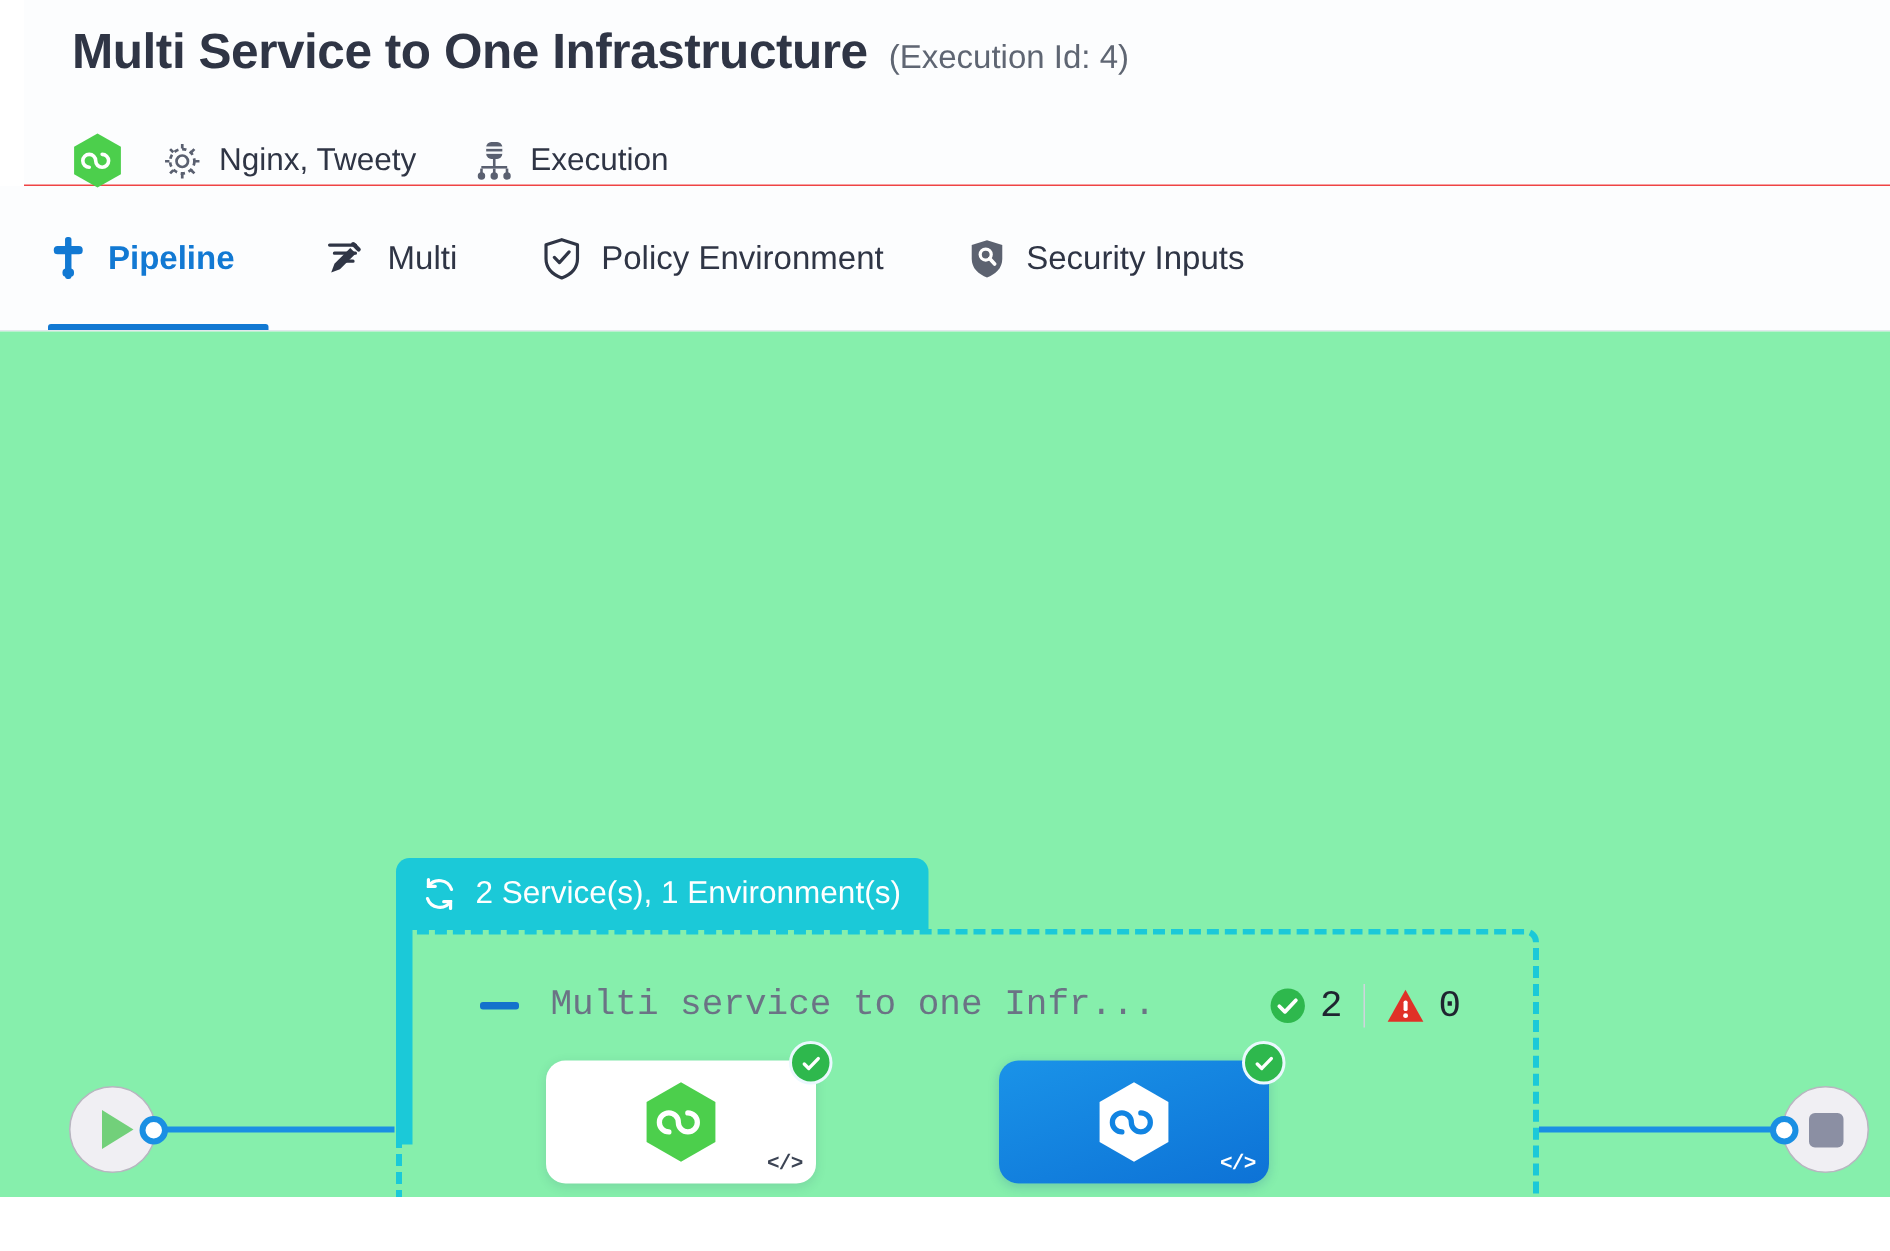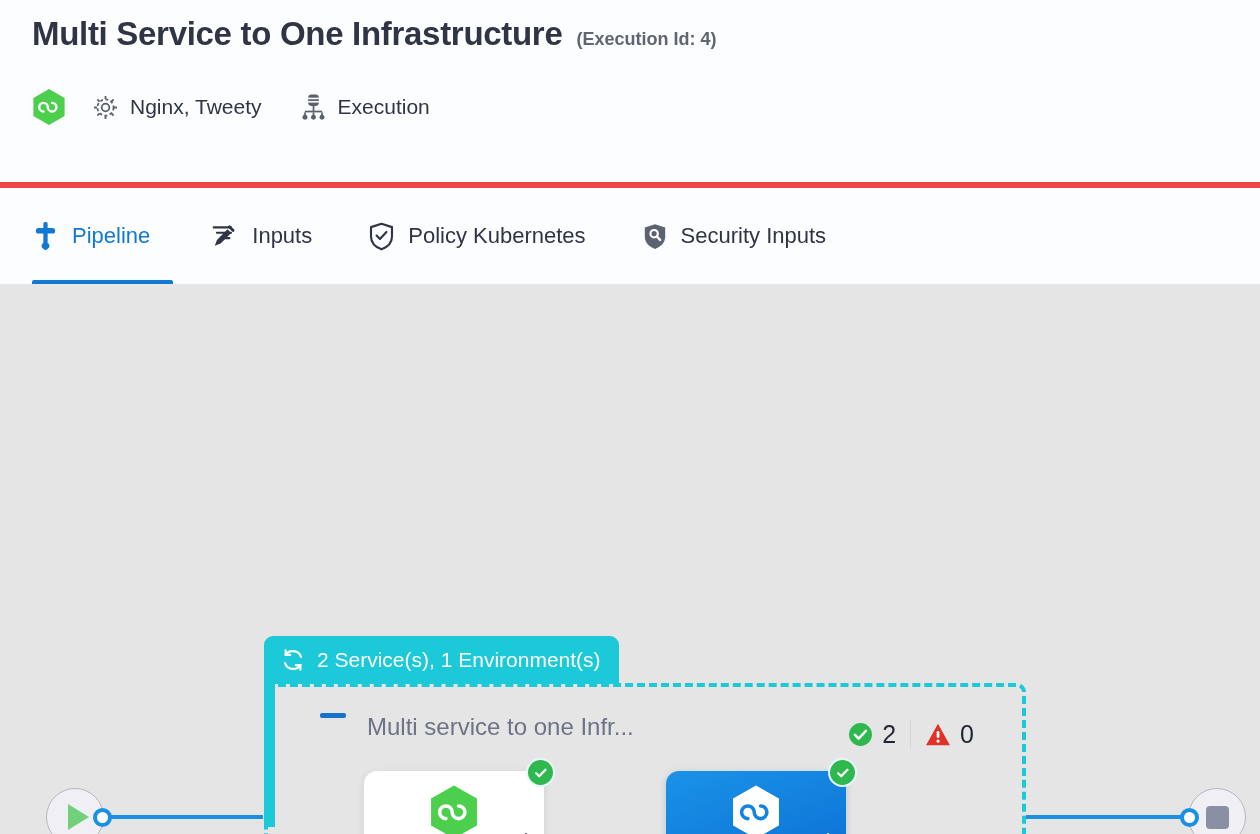--- a/index.html
+++ b/index.html
@@ -12,46 +12,47 @@
 
   body {
     font-family: "Liberation Sans", sans-serif;
     background: #ffffff;
     color: #2f3545;
     -webkit-font-smoothing: antialiased;
   }
 
   
   .header {
-    height: 188px;
+    height: 124px;
     background: #fcfdfe;
-    border-bottom: 6px solid #ef4444;
+    border-bottom: 1px solid #ef4444;
     padding: 14px 0 0 32px;
     position: relative;
+    margin-left: 16px;
   }
 
   .title-row {
     display: flex;
     align-items: baseline;
     gap: 14px;
     height: 56px;
   }
 
   .page-title {
     font-size: 33px;
     font-weight: bold;
     color: #2f3545;
     letter-spacing: -0.3px;
     line-height: 1.2;
   }
 
   .exec-id {
-    font-size: 18px;
+    font-size: 22px;
     color: #5f6673;
-    font-weight: bold;
+    font-weight: normal;
   }
 
   .meta-row {
     display: flex;
     align-items: center;
     margin-top: 16px;
     height: 42px;
   }
 
   .meta-logo { margin-right: 26px; display:flex; align-items:center; }
@@ -86,38 +87,38 @@
     height: 100%;
     padding: 0 28px;
     cursor: pointer;
     position: relative;
     color: #2f3545;
   }
   .tab:first-child { padding-left: 0; padding-right: 32px; }
 
   .tab-label { font-size: 22px; }
 
-  .tab.active .tab-label { color: #1279d3; font-weight: normal; }
+  .tab.active .tab-label { color: #1279d3; font-weight: bold; }
 
   .tab.active::after {
     content: "";
     position: absolute;
     left: 0;
     right: 9px;
     bottom: 0;
     height: 4px;
     background: #1279d3;
     border-radius: 2px 2px 0 0;
   }
 
   
   .canvas {
     position: relative;
     height: 577px;
-    background: #e5e5e5;
+    background: #86efac;
     overflow: hidden;
   }
 
   
   .edge {
     position: absolute;
     height: 4px;
     background: #1a8fe3;
   }
   .edge-left  { left: 100px; top: 530px; width: 163px; }
@@ -200,22 +201,24 @@
     margin-top: -1px;
     border: 4px dashed #1bc9d8;
     border-radius: 0 9px 9px 9px;
     min-height: 394px;
     padding: 26px 48px 0 52px;
     z-index: 1;
   }
 
   .group-head {
     display: flex;
+    align-items: center;
     height: 42px;
     margin-bottom: 16px;
+    font-family: Liberation Mono, monospace;
   }
 
   .collapse-icon {
     width: 26px; height: 5px;
     background: #1472cc;
     border-radius: 2px;
     margin-right: 21px;
     cursor: pointer;
     flex: none;
   }
@@ -361,31 +364,31 @@
   </div>
 
   <div class="tab">
     <span>
       <svg width="29" height="28" viewBox="0 0 26 26" fill="none" stroke="#2f3545" stroke-width="2" stroke-linecap="round">
         <path d="M3 5h16M6 10h13M9.5 15h8"></path>
         <path d="M4 22l2-5.4 9.8-9.8 3.4 3.4L9.4 20z" fill="#2f3545" stroke="none"></path>
         <path d="M17.6 4.4l3.4 3.4" stroke-width="2.6"></path>
       </svg>
     </span>
-    <span class="tab-label">Inputs</span>
+    <span class="tab-label">Multi</span>
   </div>
 
   <div class="tab">
     <span>
       <svg width="27" height="29" viewBox="0 0 24 26" fill="none" stroke="#2f3545" stroke-width="1.9" stroke-linecap="round" stroke-linejoin="round">
         <path d="M12 1.6 L21.4 4.6 V13 c0 6-4.3 9.6-9.4 11.5 C6.9 22.6 2.6 19 2.6 13 V4.6 Z"></path>
         <path d="M7.6 12.2l3 3.1 5.8-6.4"></path>
       </svg>
     </span>
-    <span class="tab-label">Policy Kubernetes</span>
+    <span class="tab-label">Policy Environment</span>
   </div>
 
   <div class="tab">
     <span>
       <svg width="26" height="29" viewBox="0 0 24 26">
         <path d="M12 1.6 L21.4 4.6 V13 c0 6-4.3 9.6-9.4 11.5 C6.9 22.6 2.6 19 2.6 13 V4.6 Z" fill="#5c6270"></path>
         <circle cx="11.2" cy="10.4" r="3.4" fill="none" stroke="#ffffff" stroke-width="2"></circle>
         <path d="M13.6 12.9l3.1 3.3" stroke="#ffffff" stroke-width="2.3" stroke-linecap="round"></path>
       </svg>
     </span>

